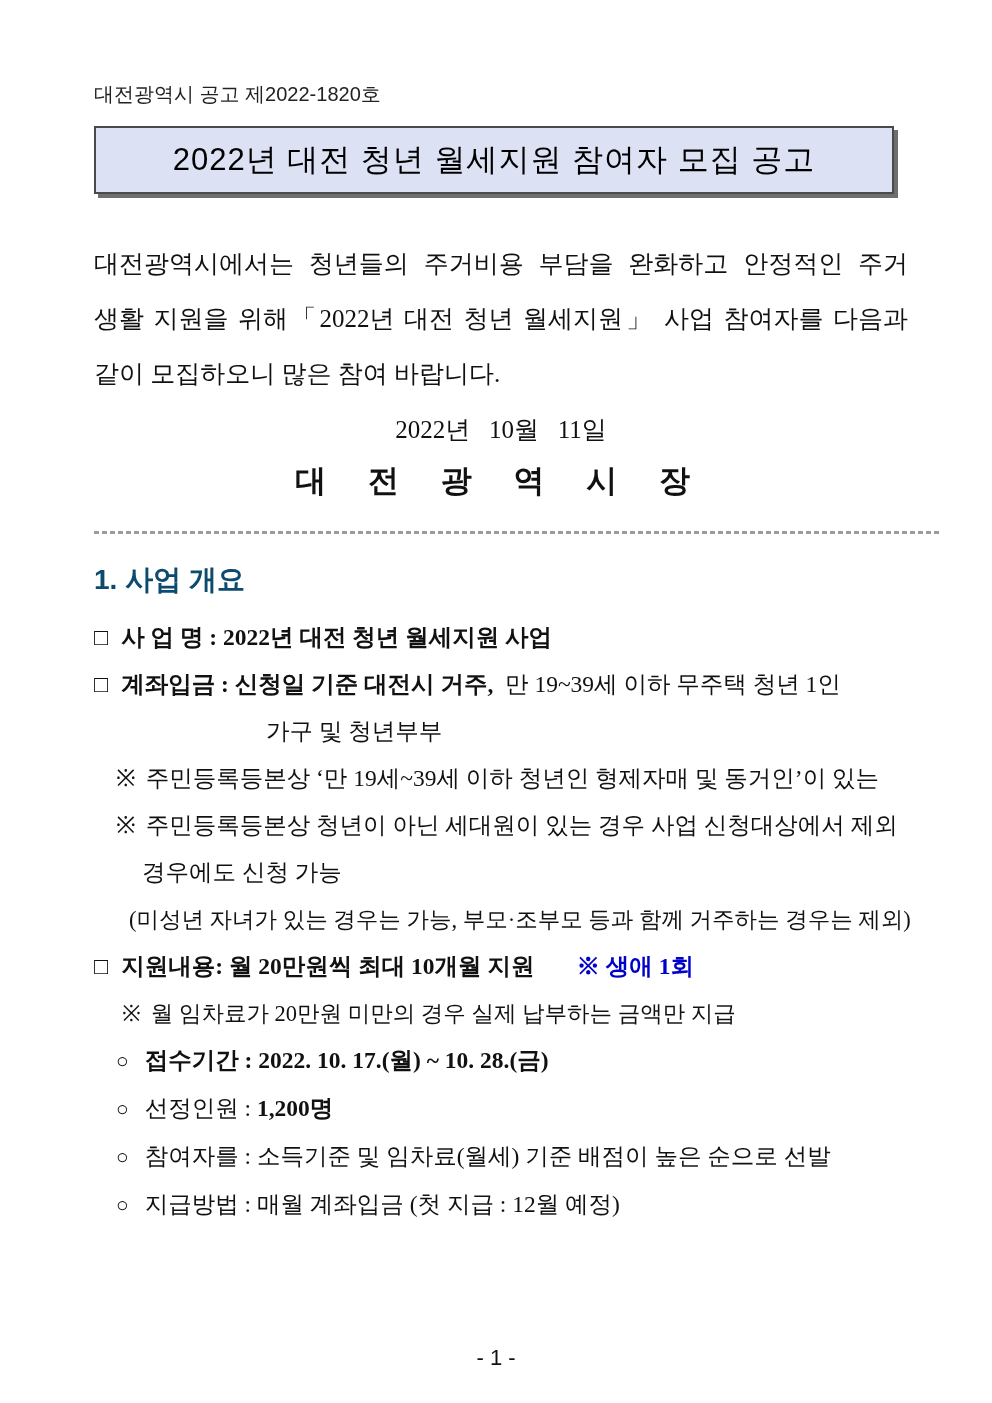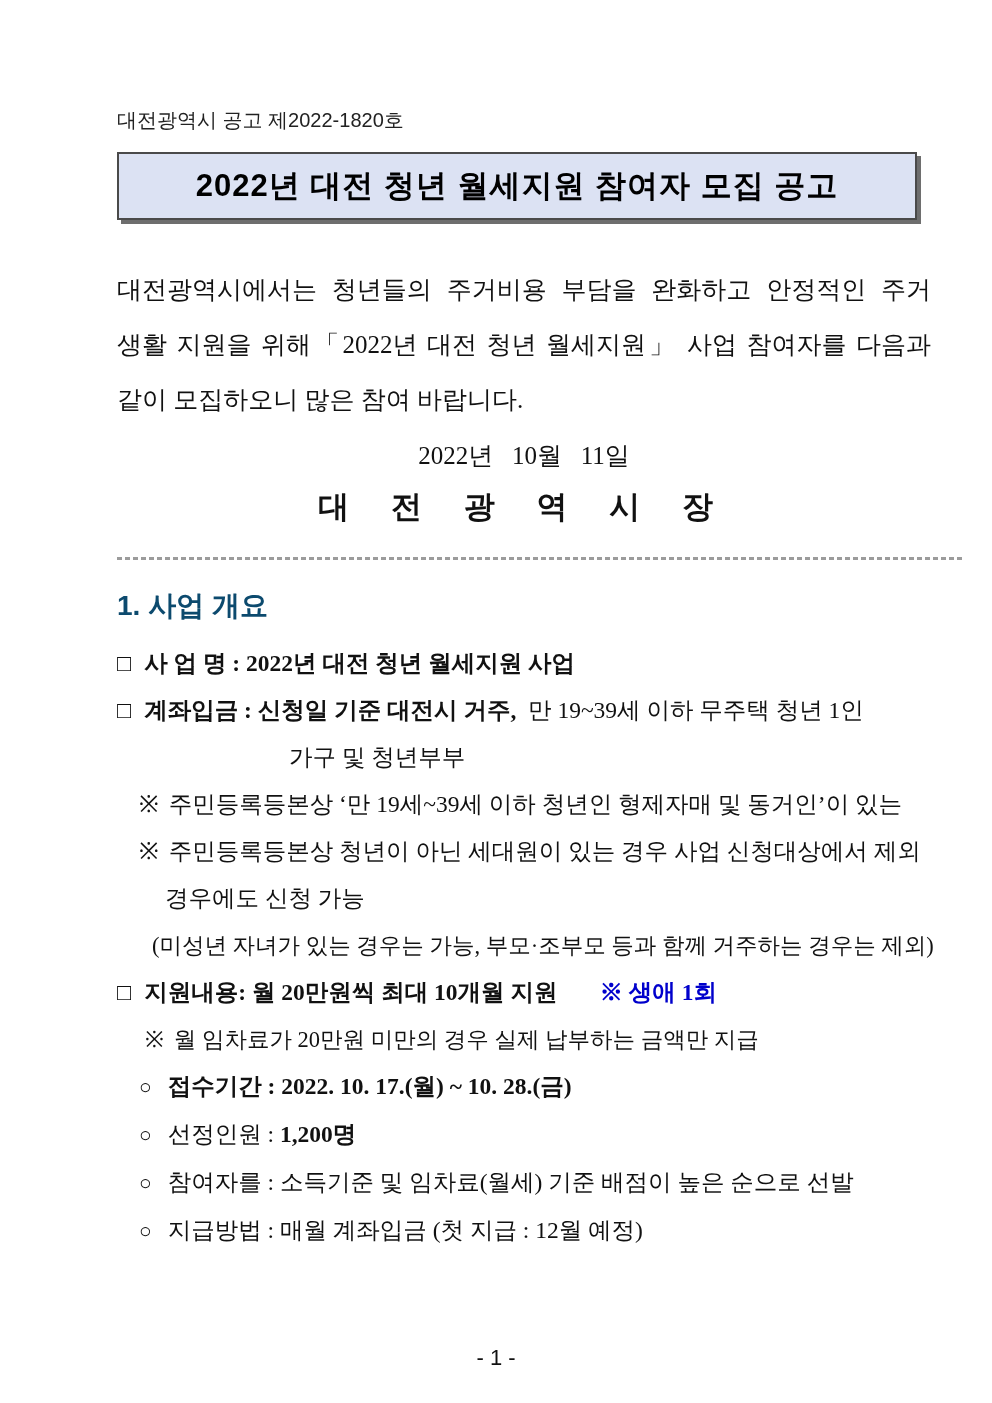--- a/index.html
+++ b/index.html
@@ -13,43 +13,42 @@
     width: 992px;
     height: 1403px;
     position: relative;
     font-family: "Liberation Serif", "DejaVu Serif", serif;
     color: var(--ink);
     overflow: hidden;
   }
   .page {
     position: absolute;
     inset: 0;
-    padding: 108px 52px 0 94px;
-    margin-left: 23px;
+    padding: 82px 52px 0 94px;
   }
   .notice-number {
     font-size: 20px;
     line-height: 24px;
     font-family: "Liberation Sans", "DejaVu Sans", sans-serif;
     color: #222;
   }
   .title-box {
     margin-top: 20px;
     width: 800px;
     height: 68px;
     background: var(--titlebox-bg);
     border: 2px solid #4a4a4a;
     box-shadow: 4px 4px 0 #6e6e6e;
     display: flex;
     align-items: center;
     justify-content: center;
   }
   .title-box .title-text {
     font-family: "Liberation Sans", "DejaVu Sans", sans-serif;
-    font-weight: bold;
+    font-weight: normal;
     font-size: 31px;
     letter-spacing: 1px;
     color: #000;
     white-space: nowrap;
   }
   .intro {
     margin-top: 42px;
     width: 814px;
   }
   .intro .iline {

